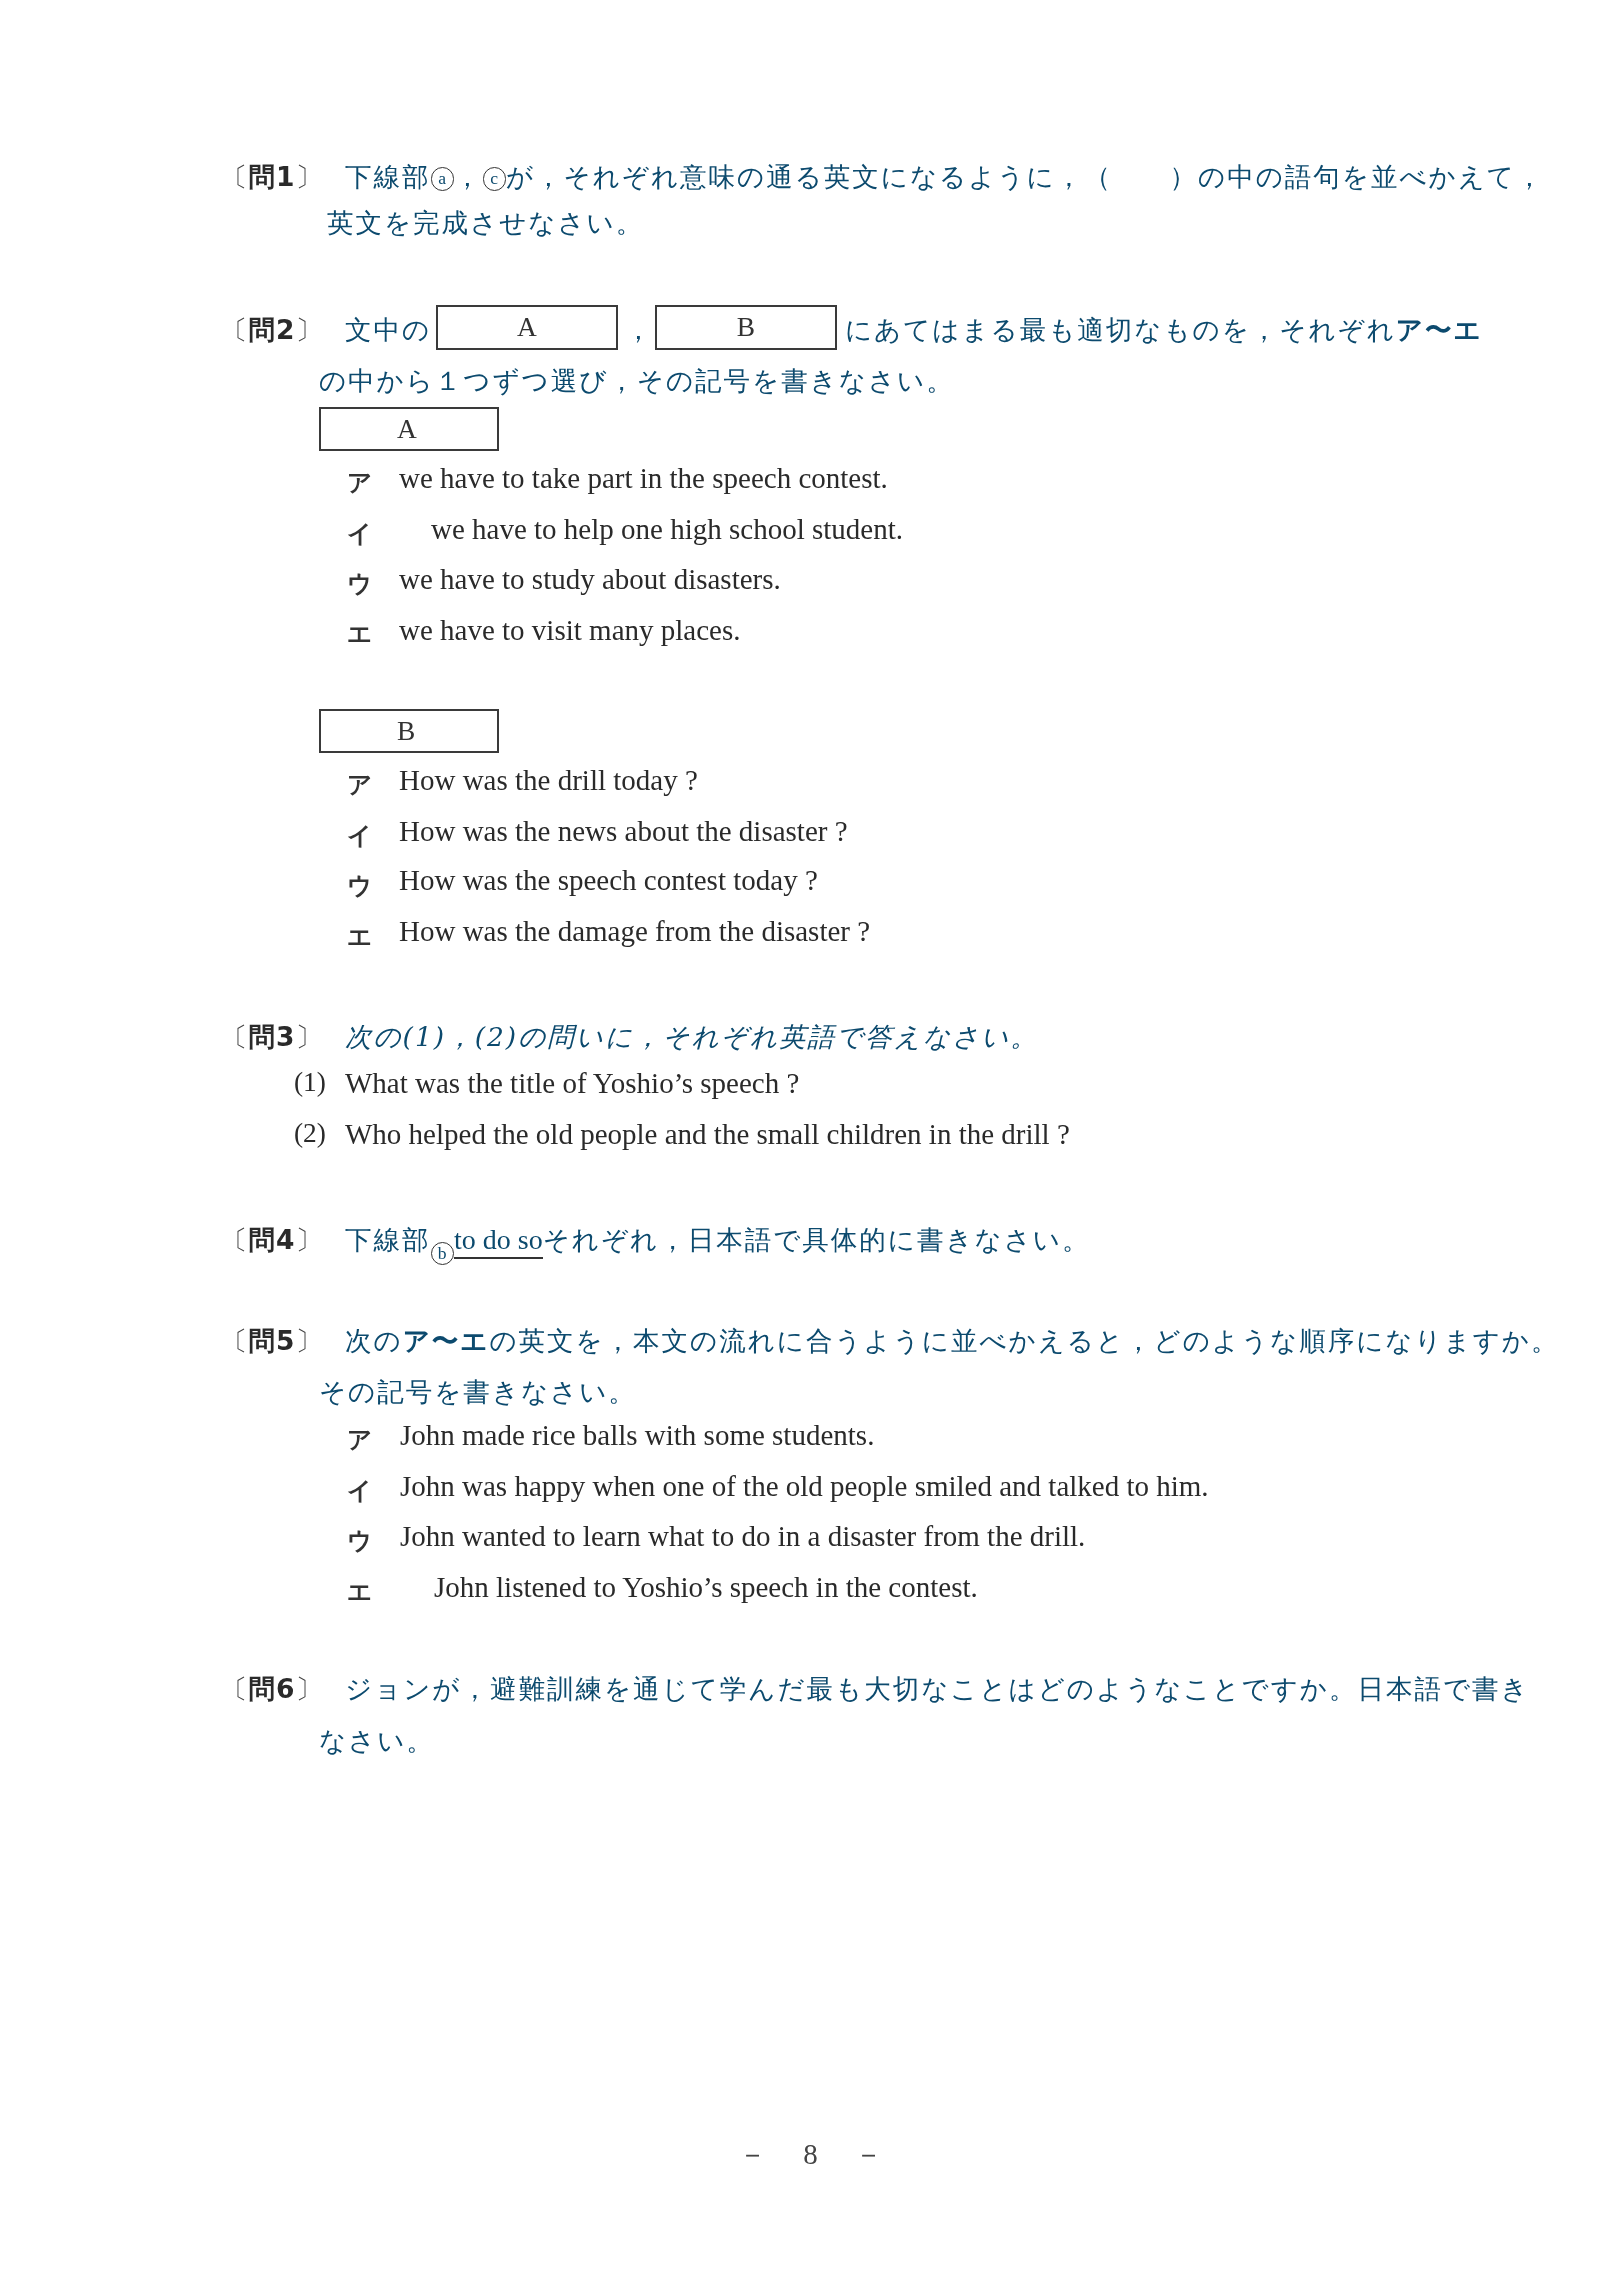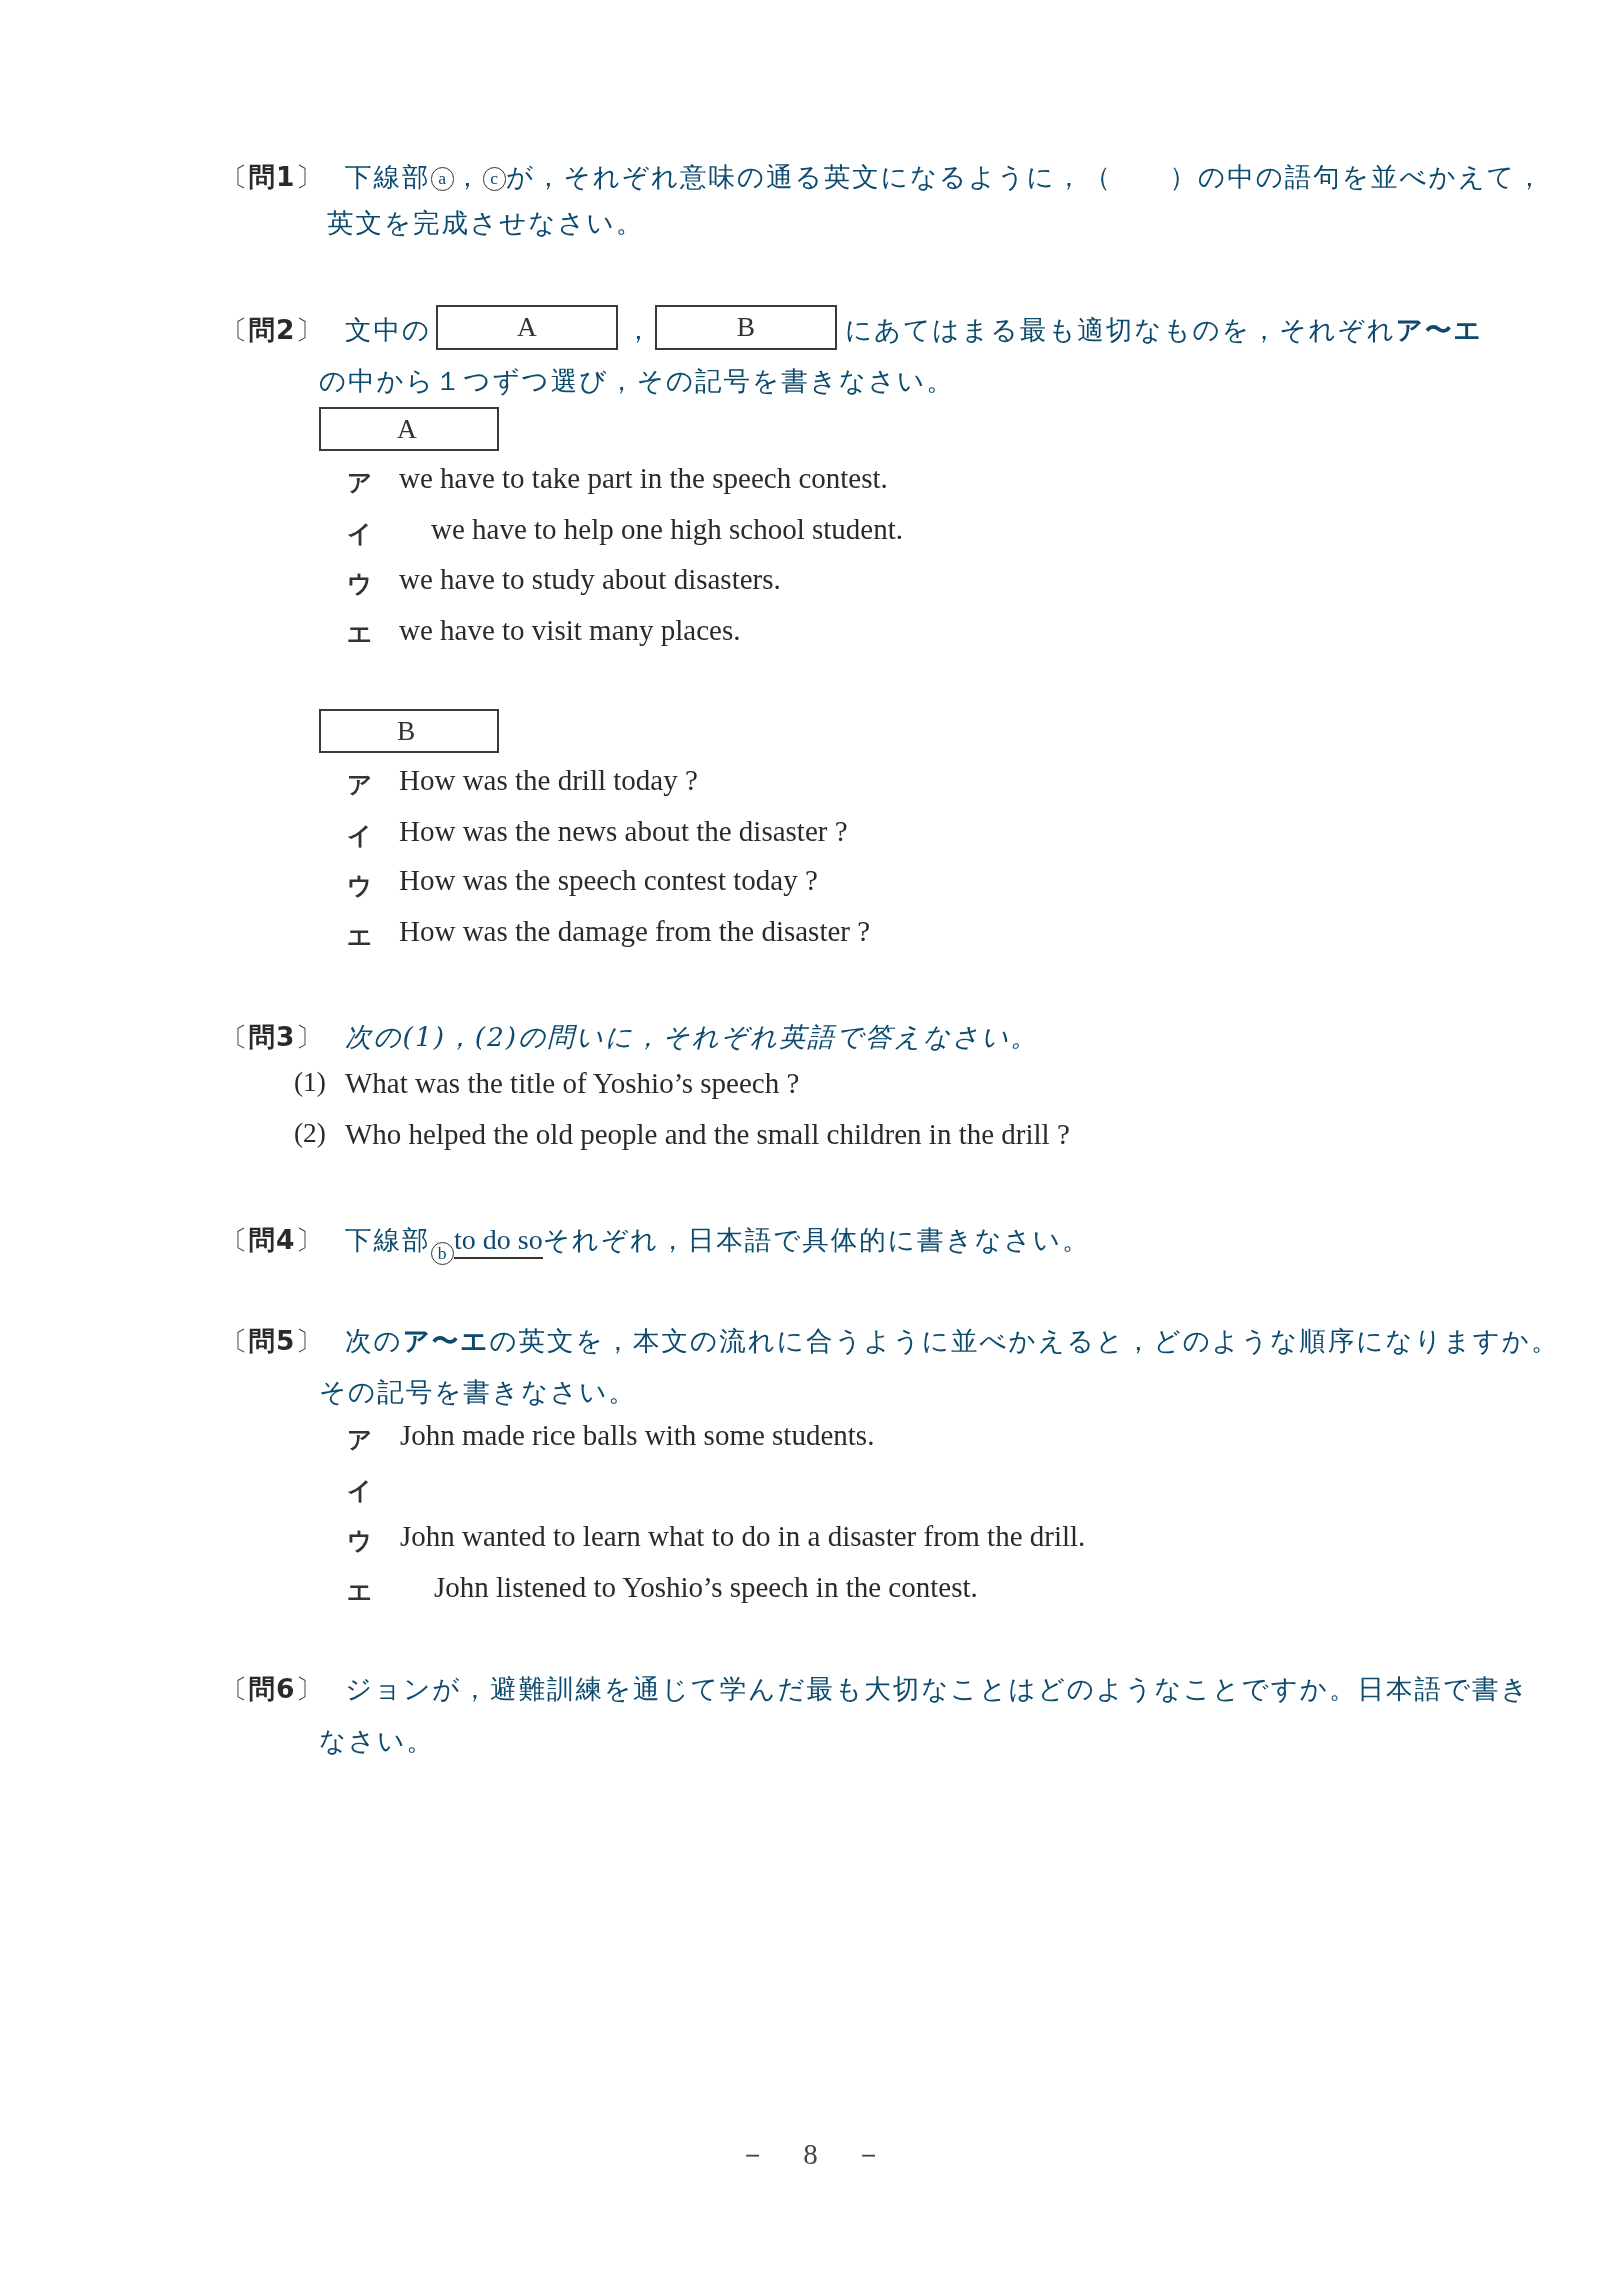--- a/index.html
+++ b/index.html
@@ -169,20 +169,21 @@
     <span class="br">〔</span><span>問5</span><span class="br">〕</span>
   </div>
   <div class="jp" style="left:345px; top:1323px;">
     <span>次の</span><span class="bold-kana">ア〜エ</span><span>の英文を，本文の流れに合うように並べかえると，どのような順序になりますか。</span>
   </div>
   <div class="jp" style="left:319px; top:1374px;">その記号を書きなさい。</div>
 
   <div class="kana" style="left:347px; top:1423px;">ア</div>
   <div class="en" style="left:400px; top:1419px;">John made rice balls with some students.</div>
   <div class="kana" style="left:347px; top:1474px;">イ</div>
+  <div class="en" style="left:400px; top:1470px;">John was happy when one of the old people smiled and talked to him.</div>
   <div class="kana" style="left:347px; top:1524px;">ウ</div>
   <div class="en" style="left:400px; top:1520px;">John wanted to learn what to do in a disaster from the drill.</div>
   <div class="kana" style="left:347px; top:1575px;">エ</div>
   <div class="en" style="left:400px; top:1571px;margin-left:34px;">John listened to Yoshio’s speech in the contest.</div>
 
   <div class="q-label" style="top:1671px;">
     <span class="br">〔</span><span>問6</span><span class="br">〕</span>
   </div>
   <div class="jp" style="left:345px; top:1671px;">ジョンが，避難訓練を通じて学んだ最も大切なことはどのようなことですか。日本語で書き</div>
   <div class="jp" style="left:319px; top:1723px;">なさい。</div>

